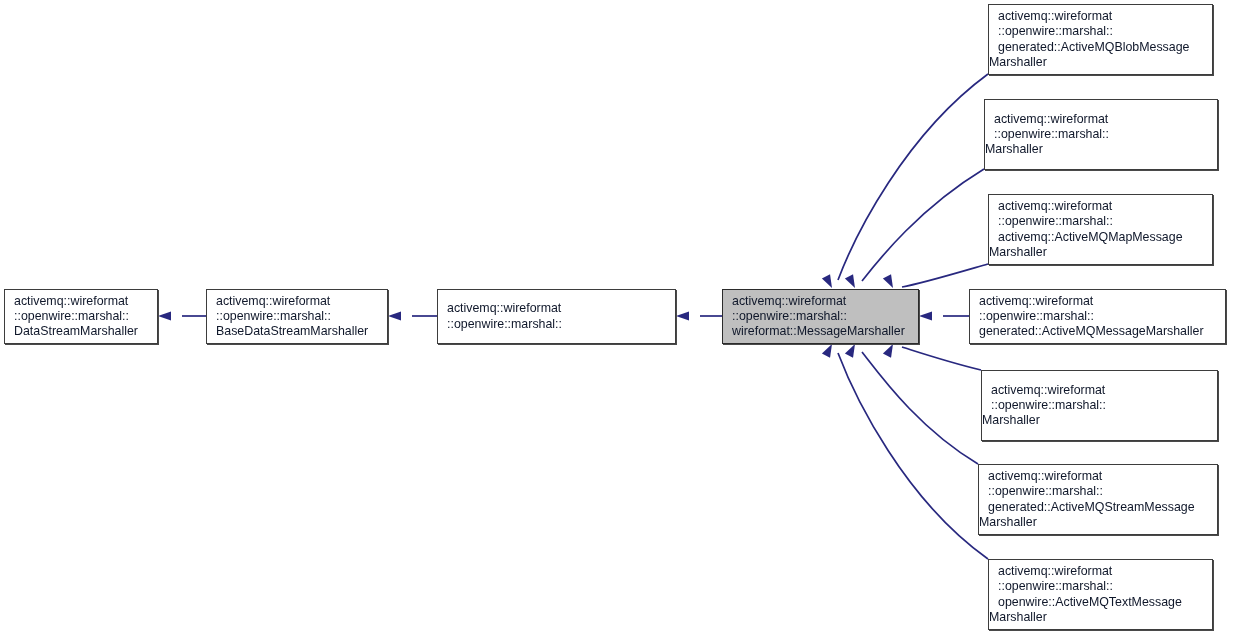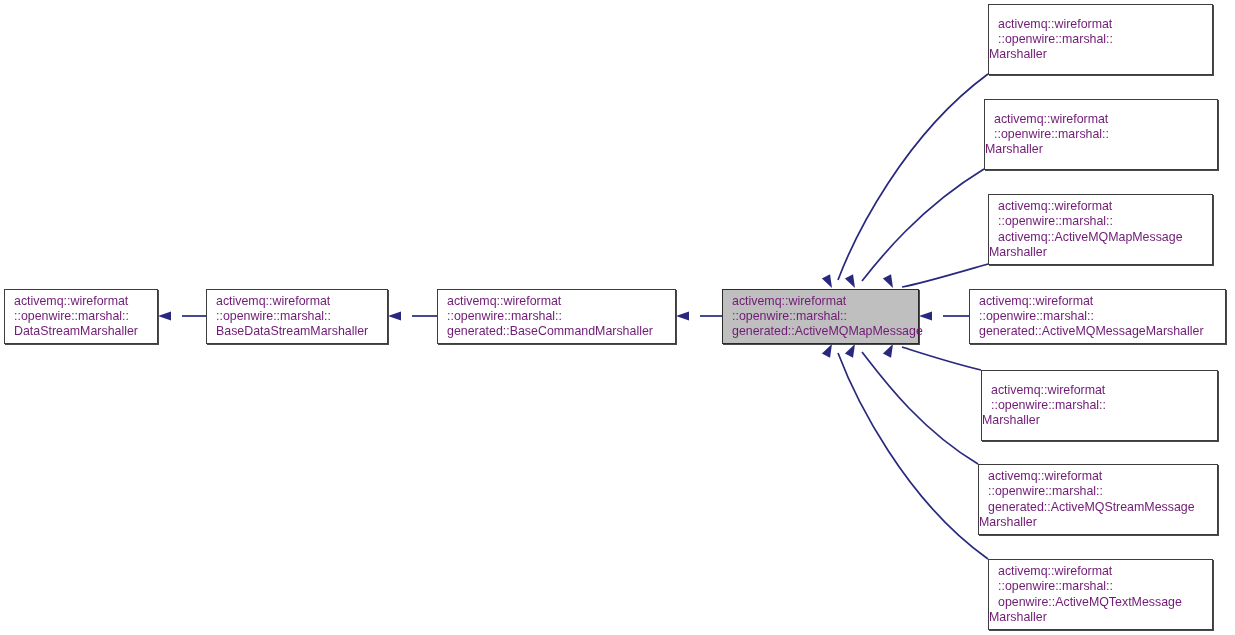--- a/index.html
+++ b/index.html
@@ -21,21 +21,21 @@
     top: 0;
     width: 1235px;
     height: 635px;
     pointer-events: none;
   }
   .node {
     position: absolute;
     box-sizing: border-box;
     border: 1px solid #3d3d3d;
     background: #ffffff;
-    color: #701a75;
+    color: #0f172a;
     font-size: 12.4px;
     line-height: 15.2px;
     display: flex;
     flex-direction: column;
     justify-content: center;
     z-index: 2;
     box-shadow: 1px 1px 0 0 #4a4a4a;
   }
   .node.highlight {
     background: #bfbfbf;
@@ -103,30 +103,30 @@
         <span class="ln">DataStreamMarshaller</span>
       </div>
       <div class="node left" style="left: 206px; top: 289px; width: 182px; height: 55px;">
         <span class="ln">activemq::wireformat</span>
         <span class="ln">::openwire::marshal::</span>
         <span class="ln">BaseDataStreamMarshaller</span>
       </div>
       <div class="node left" style="left: 437px; top: 289px; width: 239px; height: 55px;">
         <span class="ln">activemq::wireformat</span>
         <span class="ln">::openwire::marshal::</span>
-        <span class="ln">generated::BaseCommandMarshaller</span>
       </div>
       <div class="node highlight left" style="left: 722px; top: 289px; width: 197px; height: 55px; background: rgb(191, 191, 191);">
         <span class="ln">activemq::wireformat</span>
         <span class="ln">::openwire::marshal::</span>
-        <span class="ln">generated::ActiveMQMapMessage</span>
+        <span class="ln">wireformat::MessageMarshaller</span>
       </div>
       <div class="node left centerlast" style="left: 988px; top: 4px; width: 225px; height: 71px;">
         <span class="ln">activemq::wireformat</span>
         <span class="ln">::openwire::marshal::</span>
+        <span class="ln">generated::ActiveMQBlobMessage</span>
         <span class="ln">Marshaller</span>
       </div>
       <div class="node left centerlast" style="left: 984px; top: 99px; width: 234px; height: 71px;">
         <span class="ln">activemq::wireformat</span>
         <span class="ln">::openwire::marshal::</span>
         <span class="ln">Marshaller</span>
       </div>
       <div class="node left centerlast" style="left: 988px; top: 194px; width: 225px; height: 71px;">
         <span class="ln">activemq::wireformat</span>
         <span class="ln">::openwire::marshal::</span>

